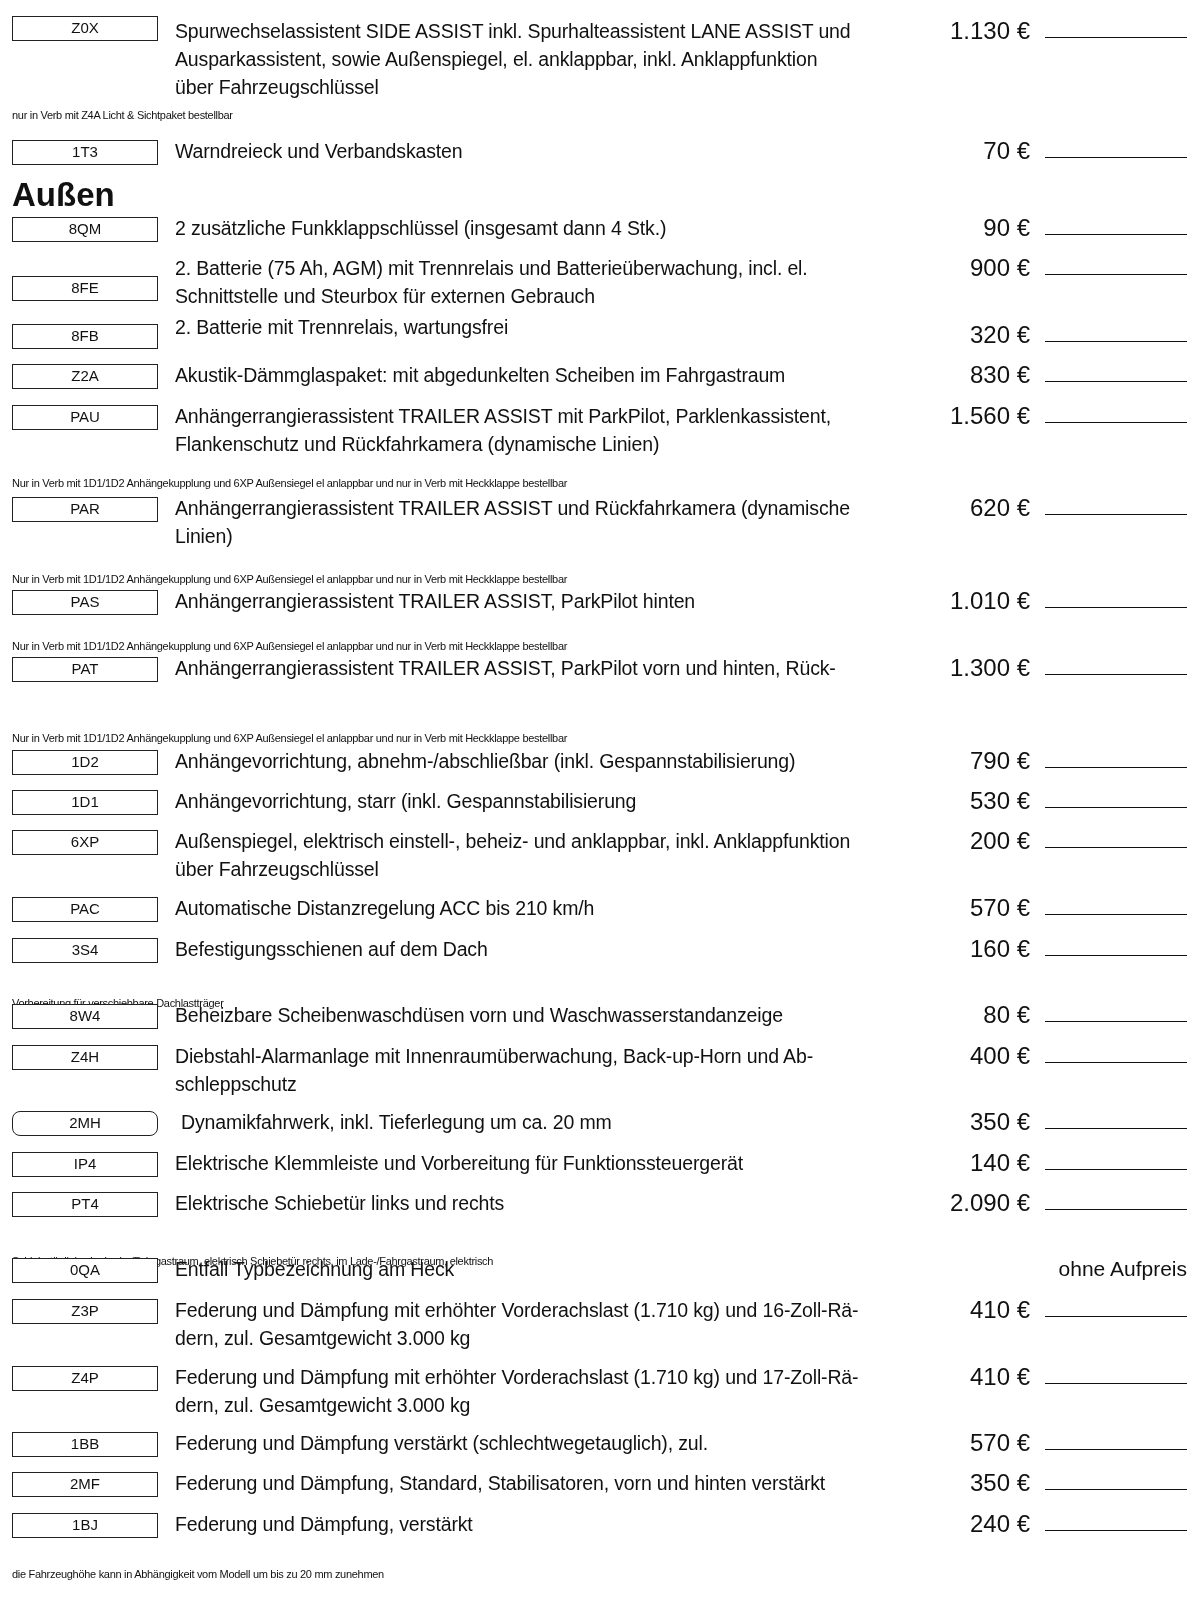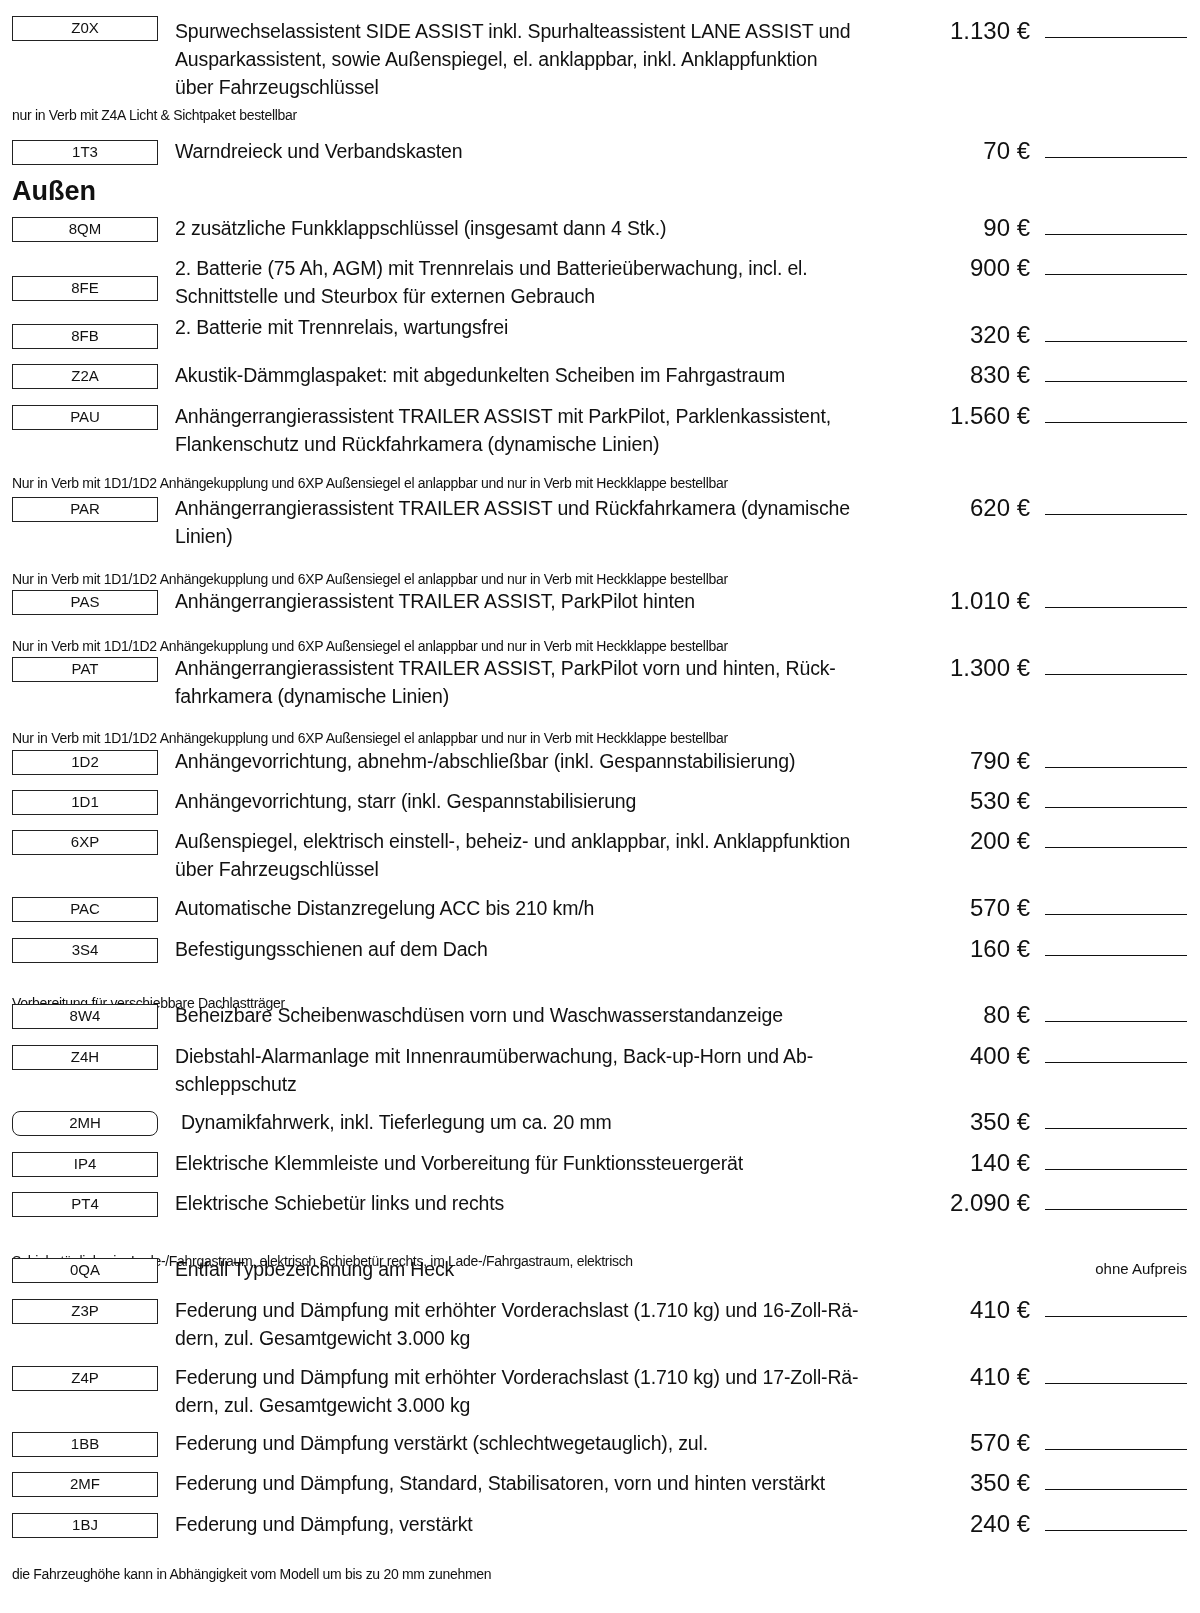--- a/index.html
+++ b/index.html
@@ -8,23 +8,23 @@
   .row { position:absolute; left:0; width:1200px; }
   .code { position:absolute; left:12px; width:146px; height:25px; border:1.5px solid #222;
           box-sizing:border-box; font-size:15px; text-align:center; line-height:22px;
           background:#fff; cursor:pointer; }
   .desc { position:absolute; left:175px; width:790px; font-size:19.5px; line-height:28px;
           letter-spacing:-0.15px; }
   .price { position:absolute; right:170px; width:150px; text-align:right; font-size:24px;
            line-height:28px; }
   .blank { position:absolute; left:1045px; width:142px; height:0; border-bottom:1.6px solid #111;
            cursor:text; }
-  .note { position:absolute; left:12px; font-size:14px; line-height:18px; letter-spacing:-0.3px; }
-  .heading { position:absolute; left:12px; font-size:27px; font-weight:bold; }
-  .noprice { position:absolute; right:13px; font-size:15px; line-height:28px; }
+  .note { position:absolute; left:12px; font-size:11px; line-height:18px; letter-spacing:-0.3px; }
+  .heading { position:absolute; left:12px; font-size:33px; font-weight:bold; }
+  .noprice { position:absolute; right:13px; font-size:21px; line-height:28px; }
 </style>
 </head>
 <body>
 
 <div id="page">
   <div class="heading" style="top:176px;">Außen</div>
 <div class="row" style="top: 0px;">
       <div class="code" style="top: 16px;">Z0X</div>
       <div class="desc" style="top: 17px;">
         <div>Spurwechselassistent SIDE ASSIST inkl. Spurhalteassistent LANE ASSIST und</div>
@@ -92,21 +92,20 @@
       <div class="code" style="top: 590px;">PAS</div>
       <div class="desc" style="top: 587px;">Anhängerrangierassistent TRAILER ASSIST, ParkPilot hinten</div>
       <div class="price" style="top: 587px;">1.010 €</div>
       <div class="blank" style="top: 607px;"></div>
       <div class="note" style="top: 637px;">Nur in Verb mit 1D1/1D2 Anhängekupplung und 6XP Außensiegel el anlappbar und nur in Verb mit Heckklappe bestellbar</div>
     </div>
     <div class="row" style="top: 0px;">
       <div class="code" style="top: 657px;">PAT</div>
       <div class="desc" style="top: 654px;">
         <div>Anhängerrangierassistent TRAILER ASSIST, ParkPilot vorn und hinten, Rück-</div>
-        <div>fahrkamera (dynamische Linien)</div>
       </div>
       <div class="price" style="top: 654px;">1.300 €</div>
       <div class="blank" style="top: 674px;"></div>
       <div class="note" style="top: 729px;">Nur in Verb mit 1D1/1D2 Anhängekupplung und 6XP Außensiegel el anlappbar und nur in Verb mit Heckklappe bestellbar</div>
     </div>
     <div class="row" style="top: 0px;">
       <div class="code" style="top: 750px;">1D2</div>
       <div class="desc" style="top: 747px;">Anhängevorrichtung, abnehm-/abschließbar (inkl. Gespannstabilisierung)</div>
       <div class="price" style="top: 747px;">790 €</div>
       <div class="blank" style="top: 767px;"></div>

